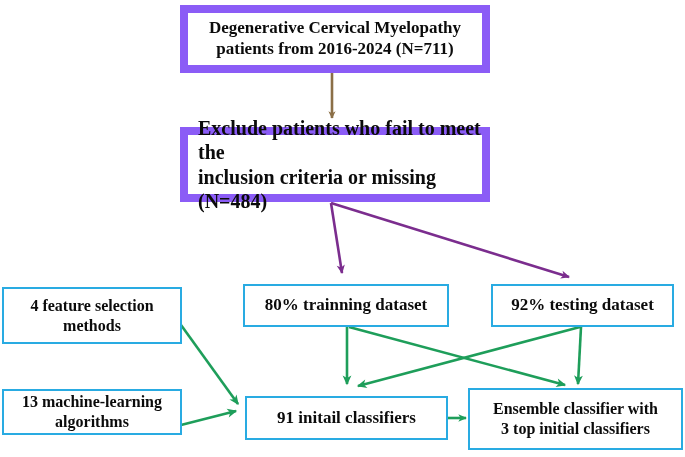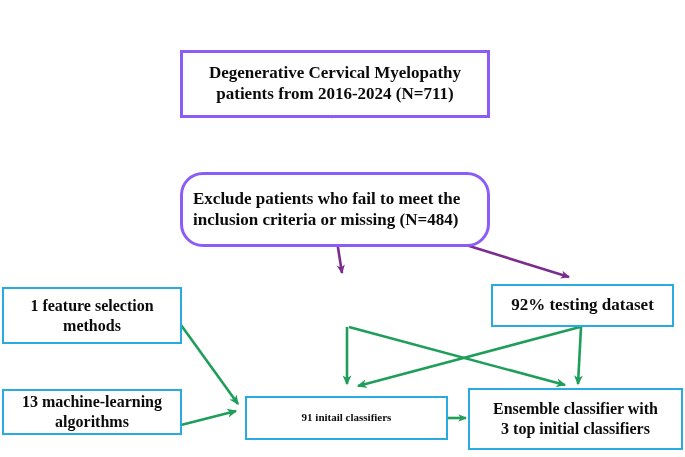--- a/index.html
+++ b/index.html
@@ -30,21 +30,21 @@
     display: flex;
     align-items: center;
     justify-content: center;
     text-align: center;
     font-weight: bold;
     color: #0b0b0b;
     line-height: 1.22;
     z-index: 2;
   }
   .node .txt { display: block; width: 100%; }
-  .node.red   { border: 3px solid #8b5cf6; margin-top: 45px; }
+  .node.red   { border: 8px solid #8b5cf6; }
   .node.blue  { border: 2.5px solid #29abe2; }
   .node.leftalign { justify-content: flex-start; text-align: left; padding-left: 10px; }
   .l2 { white-space: pre-line; }
 </style>
 </head>
 <body>
 
 <div id="canvas">
 
   <svg id="connectors" viewBox="0 0 685 457" xmlns="http://www.w3.org/2000/svg">
@@ -82,41 +82,44 @@
     <path d="M181,425 L236,411" stroke="#1e9e5a" stroke-width="2.6" fill="none" marker-end="url(#ahGreen)"></path>
 
     <path d="M448,418 L466,418" stroke="#1e9e5a" stroke-width="2.6" fill="none" marker-end="url(#ahGreenSm)"></path>
   </svg>
 
   <div class="node red" style="left:180px; top:5px; width:310px; height:68px; font-size:17px;">
     <span class="txt l2">Degenerative Cervical Myelopathy
 patients from 2016-2024 (N=711)</span>
   </div>
 
-  <div class="node red leftalign" style="left:180px; top:127px; width:310px; height:75px; font-size:17px;border-radius:23px;">
+  <div class="node red leftalign" style="left:180px; top:127px; width:310px; height:75px; font-size:20px;">
     <span class="txt l2">Exclude patients who fail to meet the
 inclusion criteria or missing (N=484)</span>
   </div>
 
+  <div class="node blue" style="left:243px; top:284px; width:206px; height:43px; font-size:17px;">
+    <span class="txt">80% trainning dataset</span>
+  </div>
 
   <div class="node blue" style="left:491px; top:284px; width:183px; height:43px; font-size:17px;">
     <span class="txt">92% testing dataset</span>
   </div>
 
   <div class="node blue" style="left:2px; top:287px; width:180px; height:57px; font-size:16px;">
-    <span class="txt l2">1 feature selection
+    <span class="txt l2">4 feature selection
 methods</span>
   </div>
 
   <div class="node blue" style="left:2px; top:389px; width:180px; height:46px; font-size:16px;">
     <span class="txt l2">13 machine-learning
 algorithms</span>
   </div>
 
-  <div class="node blue" style="left:245px; top:396px; width:203px; height:44px; font-size:11px;">
+  <div class="node blue" style="left:245px; top:396px; width:203px; height:44px; font-size:17px;">
     <span class="txt">91 initail classifiers</span>
   </div>
 
   <div class="node blue" style="left:468px; top:388px; width:215px; height:62px; font-size:16px;">
     <span class="txt l2">Ensemble classifier with
 3 top initial classifiers</span>
   </div>
 
 </div>
 

